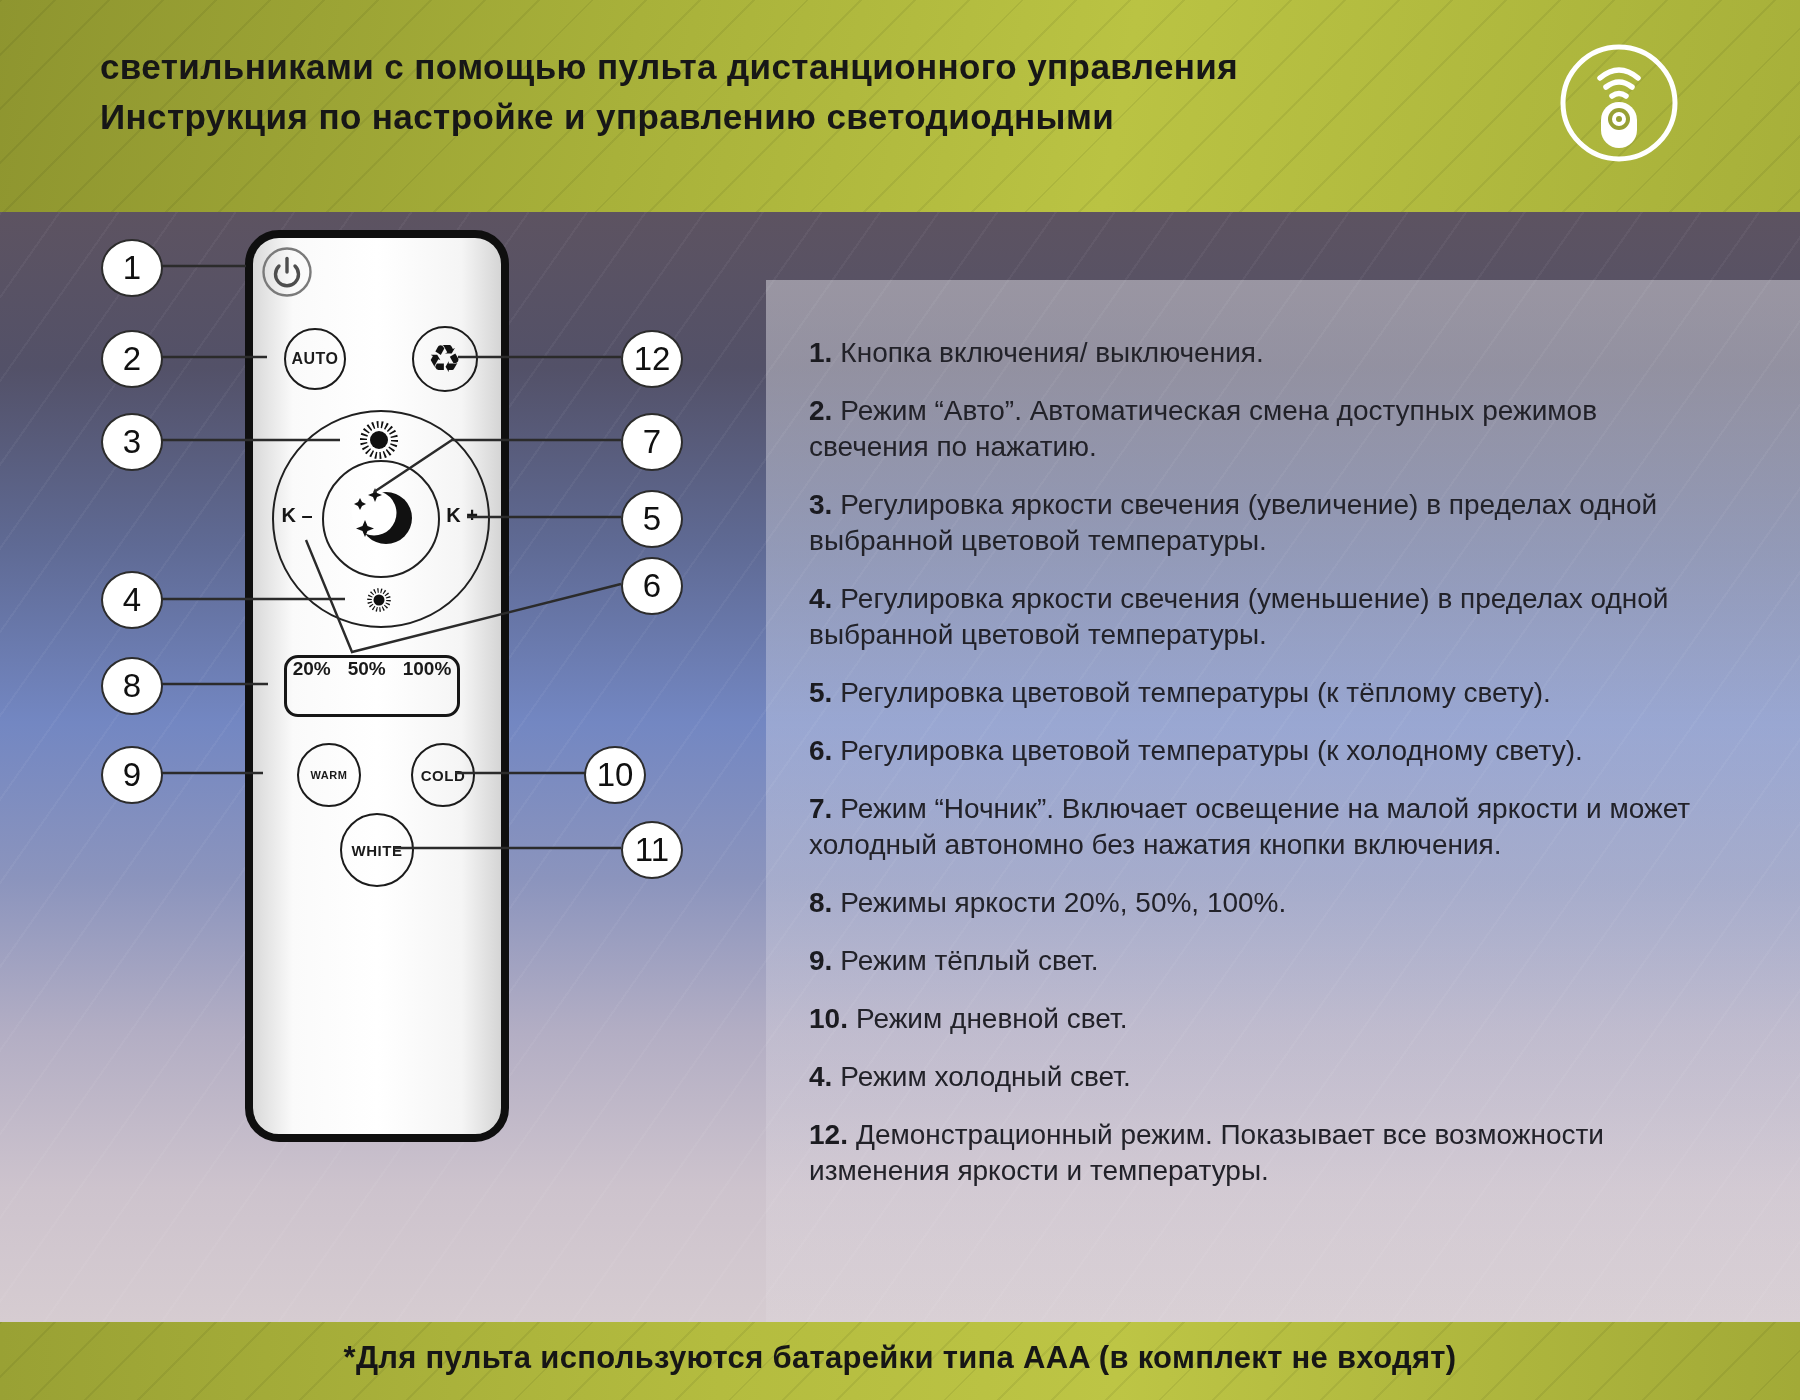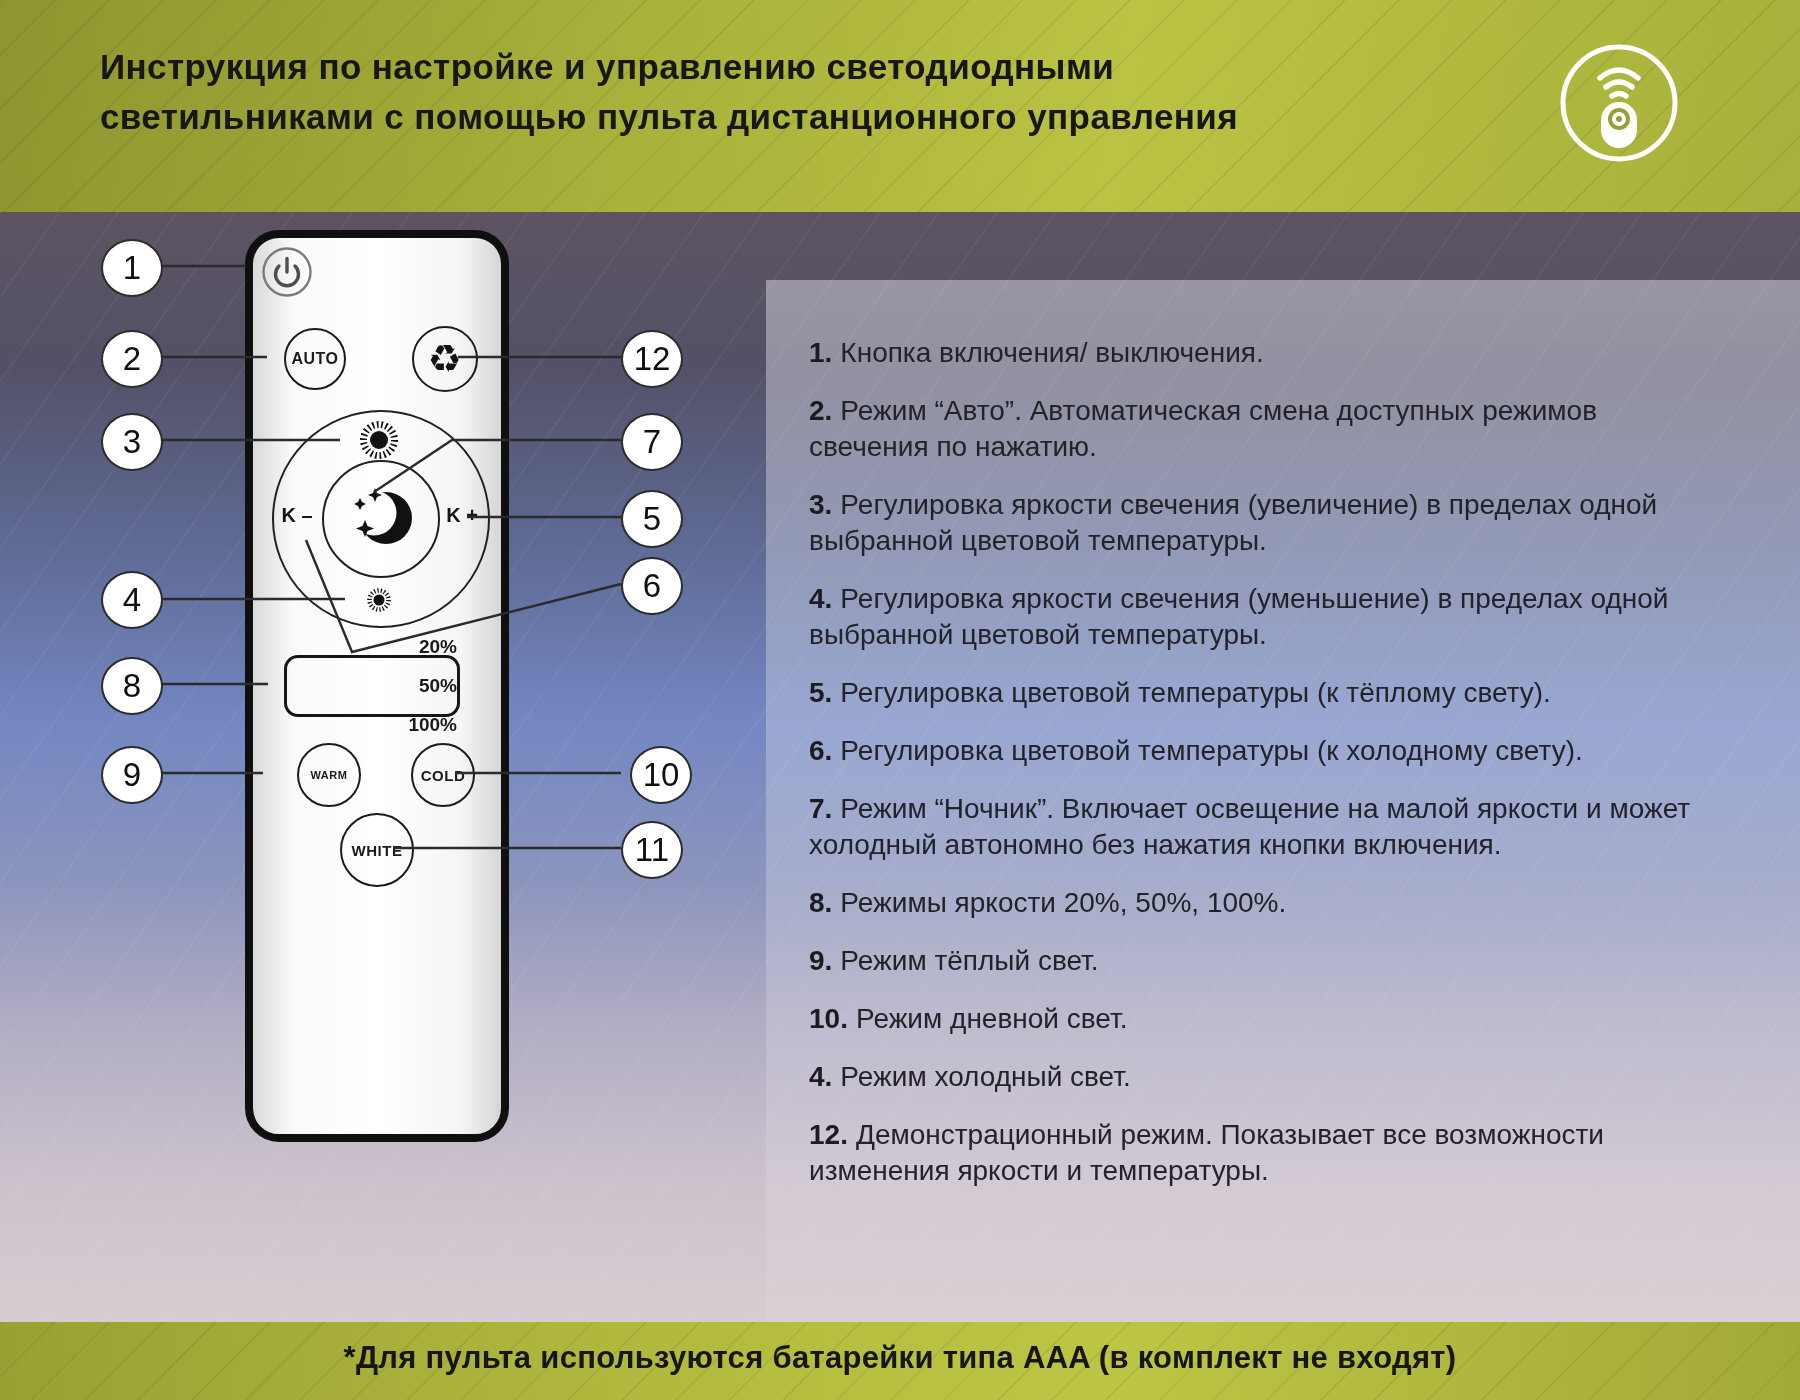--- a/index.html
+++ b/index.html
@@ -47,21 +47,21 @@
   .remote *{position:absolute;}
   .rbtn{
     border:2.5px solid #1b1b1b;border-radius:50%;background:transparent;
     display:flex;align-items:center;justify-content:center;
     color:#1b1b1b;font-weight:bold;letter-spacing:.5px;
   }
   .ring{border:2px solid #202020;border-radius:50%;background:transparent;}
   .klabel{color:#161616;font-weight:bold;font-size:20px;width:54px;text-align:center;}
   .pctbox{
     left:31px;top:417px;width:170px;height:56px;border:3px solid #161616;border-radius:14px;
-    display:flex;align-items:flex-end;justify-content:center;gap:17px;flex-direction:column;
+    display:flex;align-items:flex-start;justify-content:center;gap:17px;
   }
   .pctbox span{position:static;font-weight:bold;font-size:19px;color:#1a1a1a;}
   
   .callout{
     position:absolute;width:58px;height:54px;border-radius:50%;
     background:#fff;border:2px solid #2c2c2c;z-index:5;
     display:flex;align-items:center;justify-content:center;
     font-size:33px;font-weight:500;color:#101010;
   }
   .lines{position:absolute;left:0;top:0;z-index:4;pointer-events:none;}
@@ -73,22 +73,22 @@
   .inst{margin:3px;font-size:28px;line-height:36px;}
   .inst b{color:#1b1b20;margin-right:8px;}
 </style>
 </head>
 <body>
 
 <div class="stage">
 
   <header class="band top">
     <div class="title">
+      <div>светильниками с помощью пульта дистанционного управления</div>
       <div>Инструкция по настройке и управлению светодиодными</div>
-      <div>светильниками с помощью пульта дистанционного управления</div>
     </div>
     <div class="badge">
       <svg width="126" height="126" viewBox="0 0 126 126">
         <circle cx="63" cy="63" r="56" fill="none" stroke="#ffffff" stroke-width="5"></circle>
         <path d="M44,38 Q63,22 82,38" fill="none" stroke="#ffffff" stroke-width="5.5" stroke-linecap="round"></path>
         <path d="M50,47 Q63,37 76,47" fill="none" stroke="#ffffff" stroke-width="5.5" stroke-linecap="round"></path>
         <path d="M56,56 Q63,51 70,56" fill="none" stroke="#ffffff" stroke-width="5.5" stroke-linecap="round"></path>
         <rect x="45" y="62" width="36" height="46" rx="18" fill="#ffffff"></rect>
         <circle cx="63" cy="79" r="11" fill="#97a034"></circle>
         <circle cx="63" cy="79" r="7" fill="#ffffff"></circle>
@@ -191,21 +191,21 @@
       </div>
     <div class="callout" style="left:621px;top:201px;">
         <span>7</span>
       </div>
     <div class="callout" style="left:621px;top:278px;">
         <span>5</span>
       </div>
     <div class="callout" style="left:621px;top:345px;">
         <span>6</span>
       </div>
-    <div class="callout" style="left:630px;top:534px;text-align:center;">
+    <div class="callout" style="left:584px;top:534px;text-align:center;">
         <span>10</span>
       </div>
     <div class="callout" style="left:621px;top:609px;">
         <span>11</span>
       </div>
 
     <div class="instructions">
       <p class="inst"><b>1.</b><span>Кнопка включения/ выключения.</span></p>
       <p class="inst"><b>2.</b><span>Режим “Авто”. Автоматическая смена доступных режимов свечения по нажатию.</span></p>
       <p class="inst"><b>3.</b><span>Регулировка яркости свечения (увеличение) в пределах одной выбранной цветовой температуры.</span></p>

